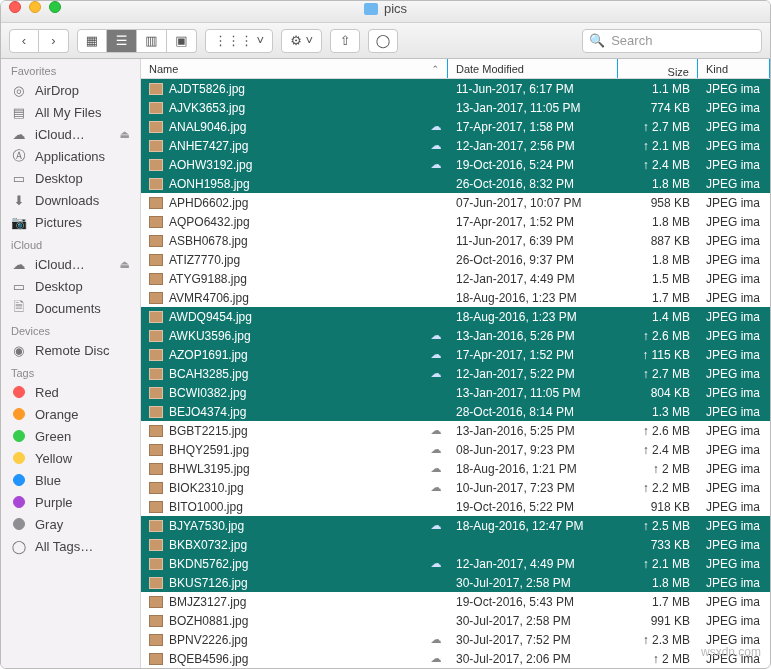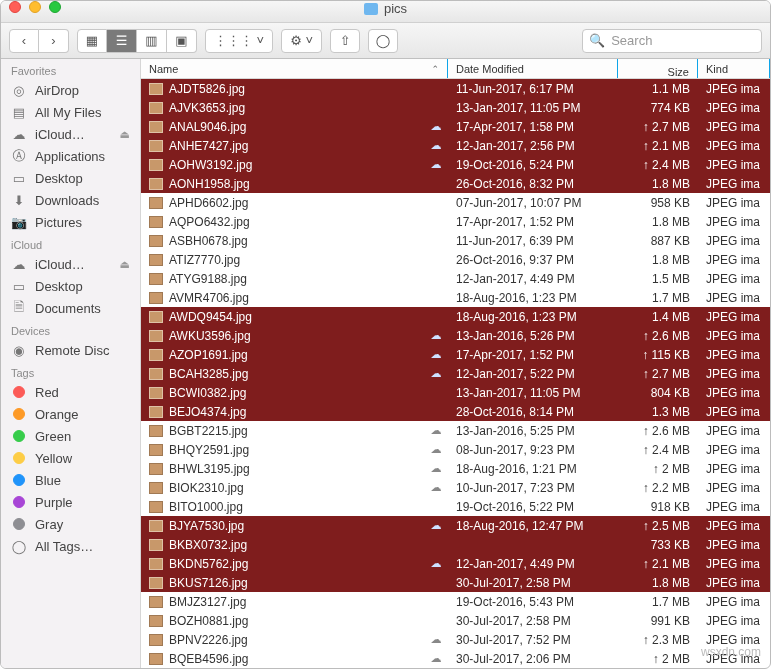--- a/index.html
+++ b/index.html
@@ -34,21 +34,21 @@
 .main{flex:1;display:flex;flex-direction:column;overflow:hidden;}
 .cols{height:20px;background:#fdfdfd;border-bottom:1px solid #d8d8d8;display:flex;font-size:11px;color:#333;}
 .col{display:flex;align-items:center;padding:0 8px;border-right:1px solid #0ea5e9;}
 .col.name{flex:1;}
 .col.date{width:170px;}
 .col.size{width:80px;justify-content:flex-end;align-items:flex-end;}
 .col.kind{width:72px;}
 .col .sort{margin-left:auto;font-size:9px;color:#666;}
 .filelist{flex:1;overflow:auto;}
 .row{height:19px;display:flex;align-items:center;font-size:12px;color:#333;}
-.row.sel{background:#7f1d1d;color:#fff;}
+.row.sel{background:#0f766e;color:#fff;}
 .cell{padding:0 8px;overflow:hidden;white-space:nowrap;text-overflow:ellipsis;}
 .cell.name{flex:1;display:flex;align-items:center;gap:6px;}
 .cell.date{width:170px;}
 .cell.size{width:80px;text-align:right;}
 .cell.kind{width:72px;}
 .thumb{width:14px;height:12px;background:#c8986a;border:1px solid rgba(0,0,0,0.2);flex:none;}
 .row.sel .thumb{border-color:rgba(255,255,255,0.4);}
 .cloud{width:14px;text-align:center;font-size:11px;color:#888;}
 .row.sel .cloud{color:#cfe0ff;}
 .cloudcol{width:24px;display:flex;justify-content:center;}

